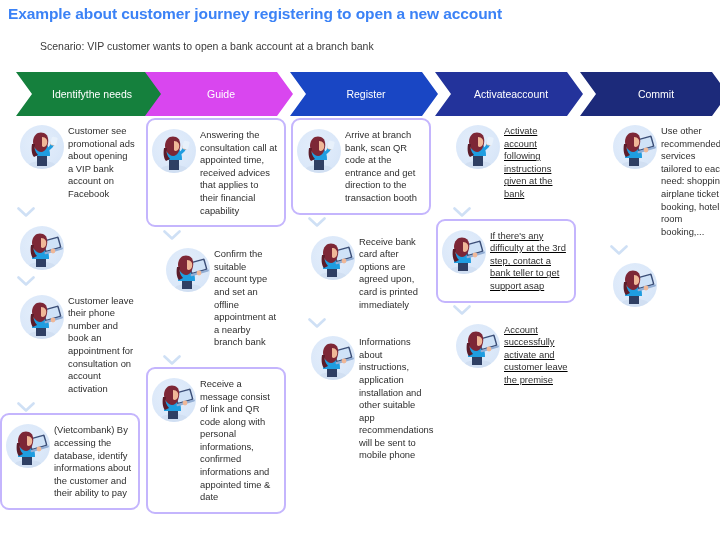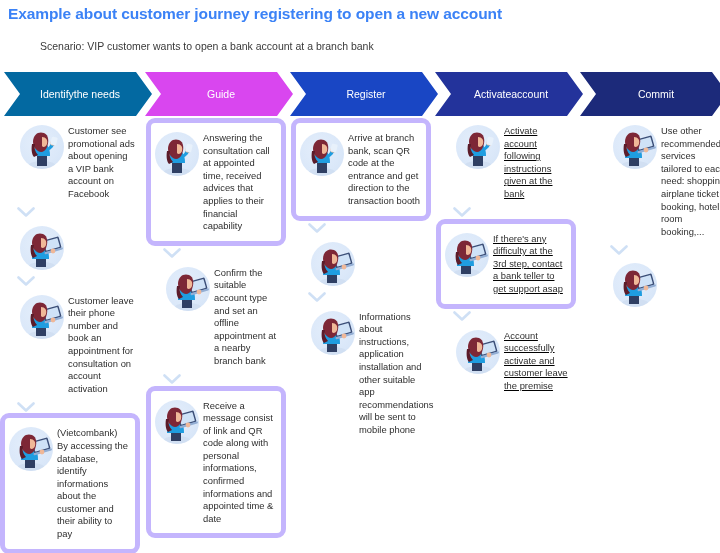--- a/index.html
+++ b/index.html
@@ -66,21 +66,21 @@
   }
 
   .step {
     position: relative;
     display: flex;
     align-items: flex-start;
     padding: 6px 5px 4px 20px;
     margin-bottom: 2px;
   }
   .step.carded {
-    border: 5px solid #c4b5fd;
+    border: 2px solid #c4b5fd;
     border-radius: 9px;
     background: #ffffff;
     padding: 8px 6px 8px 4px;
   }
 
   .avatar {
     flex: 0 0 auto;
     width: 44px; height: 44px;
     border-radius: 50%;
     background: radial-gradient(circle at 42% 40%, #e4eefb 0%, #dbe8f9 58%, #d2e2f6 100%);
@@ -112,21 +112,21 @@
 </style>
 </head>
 <body>
 
 <div id="page">
 
   <div class="title">Example about customer journey registering to open a new account</div>
   <div class="subtitle">Scenario: VIP customer wants to open a bank account at a branch bank</div>
 
   <div class="stage-bar">
-      <div class="stage" style="left: 4px; width: 148px; background: #0369a1;">
+      <div class="stage" style="left: 16px; width: 148px; background: #15803d;">
         <span>Identify</span>
         <span>the needs</span>
       </div>
       <div class="stage" style="left: 145px; width: 148px; background: #d946ef;">
         <span>Guide</span>
       </div>
       <div class="stage" style="left: 435px; width: 148px; background: rgb(35, 51, 155);">
         <span>Activate</span>
         <span>account</span>
       </div>
@@ -332,20 +332,21 @@
                 <rect x="24" y="13" width="17" height="12" rx="1.4" fill="#3c4f78"></rect>
                 <rect x="25.4" y="14.3" width="14.2" height="9.2" rx="0.8" fill="#cfe2f7"></rect>
                 <rect x="23" y="24.6" width="19" height="2.2" rx="1" fill="#93aed4"></rect>
               </g>
               <circle cx="33" cy="25" r="2.4" fill="#f0b898"></circle>
               <path d="M12 17 C12 9 18 6 23 8 C28 10 28 17 26 22 C24 27 20 28 17 26 C14 24 12 21 12 17 Z" fill="#7d2736"></path>
               <path d="M21 12 C25 12 27 15 26 19 C25 22 22 23 21 21 Z" fill="#f0b898"></path>
               <path d="M11 19 C10 25 11 30 13 32 L17 30 C14 27 13 23 14 19 Z" fill="#5b1c2a"></path>
             </svg>
           </div>
+          <div class="step-text">Receive bank card after options are agreed upon, card is printed immediately</div>
         </div>
         <div class="connector">
           <svg width="18" height="11" viewBox="0 0 18 11">
             <path d="M1.5 1.5 L9 8.5 L16.5 1.5" stroke="#cfe0f5" stroke-width="2.6" fill="none" stroke-linecap="round" stroke-linejoin="round"></path>
           </svg>
         </div>
         <div class="step">
           <div class="avatar">
             <svg width="44" height="44" viewBox="0 0 44 44">
               <ellipse cx="22" cy="40" rx="13" ry="4" fill="#cddcf0" opacity="0.7"></ellipse>

